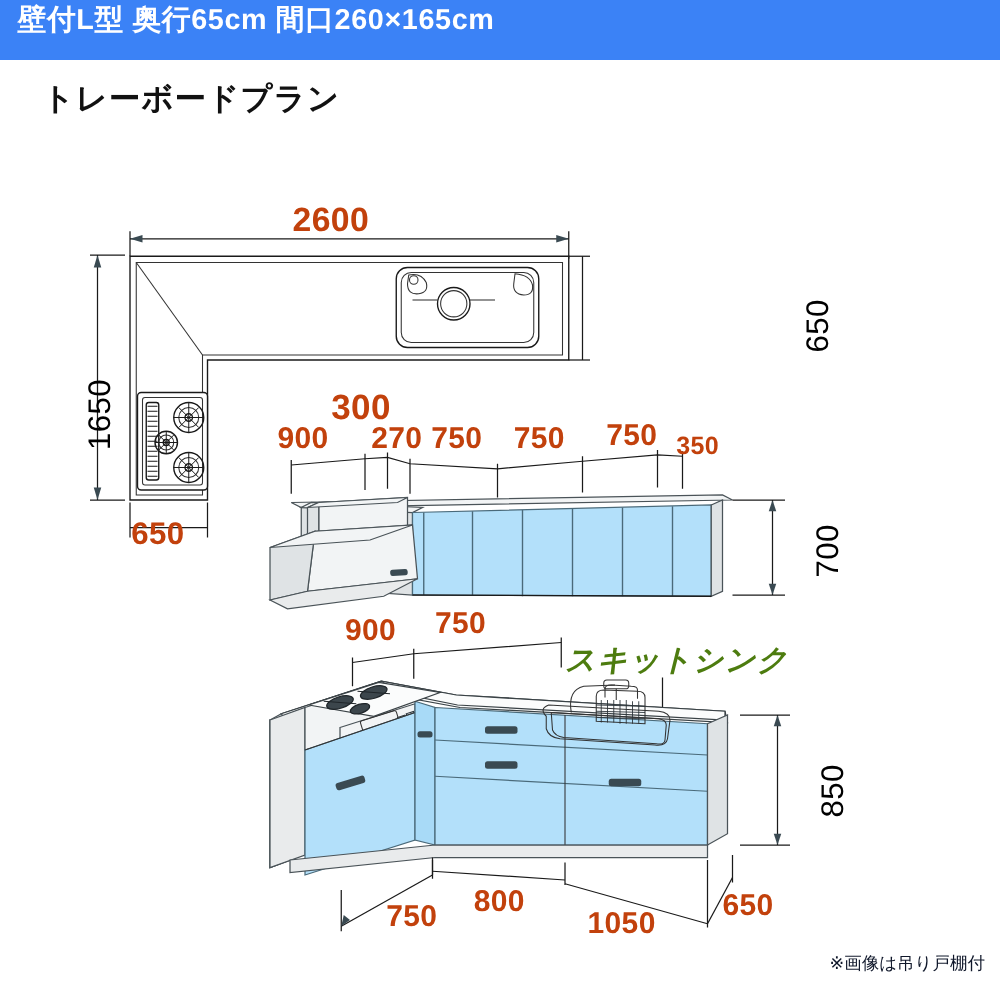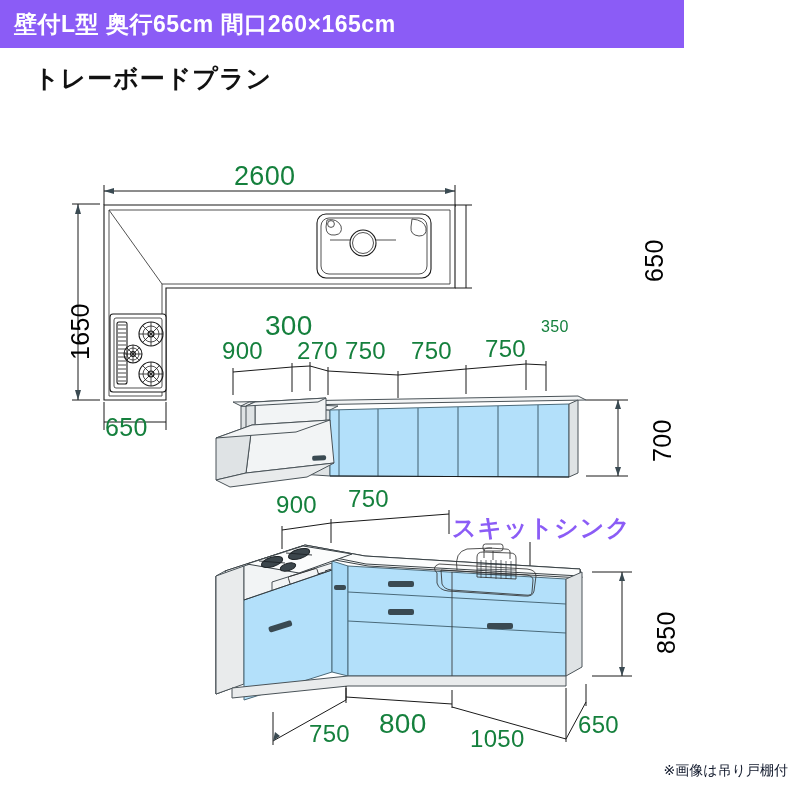--- a/index.html
+++ b/index.html
@@ -1,34 +1,34 @@
 <!DOCTYPE html>
 <html><head>
 <meta charset="utf-8">
 <style>
   html,body{margin:0;padding:0;background:#ffffff;}
   body{width:800px;height:800px;position:relative;overflow:hidden;
        font-family:"Liberation Sans","DejaVu Sans",sans-serif;color:#000;}
 
   
-  #header-bar{position:absolute;left:0;top:0;width:684px;height:48px;
-       background:#8b5cf6;display:flex;align-items:center;}
+  #header-bar{position:absolute;left:0;top:0;width:800px;height:48px;
+       background:#3b82f6;display:flex;align-items:flex-start;}
   #header-title{color:#ffffff;font-size:23px;font-weight:bold;
        letter-spacing:.5px;padding-left:14px;white-space:nowrap;}
 
   #plan-subtitle{position:absolute;left:14px;top:62px;font-size:25px;
        font-weight:bold;color:#111;letter-spacing:1px;white-space:nowrap;margin-left:20px;}
 
   
-  .dimtext{position:absolute;font-size:21px;font-weight:400;color:#15803d;
+  .dimtext{position:absolute;font-size:21px;font-weight:700;color:#c2410c;
        white-space:nowrap;letter-spacing:.3px;line-height:1;}
   .vtext{position:absolute;font-size:21px;color:#000;white-space:nowrap;
        transform-origin:0 0;transform:rotate(-90deg);letter-spacing:.3px;}
-  .label-jp{position:absolute;font-size:22px;font-weight:bold;color:#8b5cf6;
-       white-space:nowrap;letter-spacing:1px;}
+  .label-jp{position:absolute;font-size:22px;font-weight:bold;color:#4d7c0f;
+       white-space:nowrap;letter-spacing:1px;font-style:italic;}
 
   #footer-note{position:absolute;right:12px;top:762px;font-size:14px;
        color:#0f172a;white-space:nowrap;}
 
   svg{position:absolute;left:0;top:0;overflow:visible;}
   .ln{stroke:#1a1a1a;stroke-width:1.1;fill:none;}
   .ln-thin{stroke:#333;stroke-width:.85;fill:none;}
   .dimln{stroke:#1a1a1a;stroke-width:1;fill:none;}
   .lead{stroke:#1a1a1a;stroke-width:1;fill:none;}
   .fillw{fill:#ffffff;stroke:#1a1a1a;stroke-width:1.1;}
@@ -350,29 +350,29 @@
 <div class="vtext" style="left:66px;top:360px;font-size:25px;">1650</div>
 <div class="vtext" style="left:640px;top:282px;font-size:25px;">650</div>
 <div class="dimtext" style="left:105px;top:415px;font-size:25px;">650</div>
 
 <div class="dimtext" style="left:265px;top:312px;font-size:28px;">300</div>
 <div class="dimtext" style="left:222px;top:339px;font-size:24px;">900</div>
 <div class="dimtext" style="left:297px;top:339px;font-size:24px;">270</div>
 <div class="dimtext" style="left:345px;top:339px;font-size:24px;">750</div>
 <div class="dimtext" style="left:411px;top:339px;font-size:24px;">750</div>
 <div class="dimtext" style="left:485px;top:337px;font-size:24px;">750</div>
-<div class="dimtext" style="left:541px;top:319px;font-size:16px;text-align:center;">350</div>
+<div class="dimtext" style="left:541px;top:347px;font-size:20px;text-align:center;">350</div>
 
 <div class="vtext" style="left:648px;top:462px;font-size:25px;">700</div>
 
 <div class="dimtext" style="left:276px;top:493px;font-size:24px;">900</div>
 <div class="dimtext" style="left:348px;top:487px;font-size:24px;">750</div>
 
 <div class="label-jp" style="left:452px;top:512px;font-size:24px;">スキットシンク</div>
 
 <div class="vtext" style="left:652px;top:654px;font-size:25px;">850</div>
 
 <div class="dimtext" style="left:309px;top:722px;font-size:24px;">750</div>
-<div class="dimtext" style="left:379px;top:710px;font-size:28px;">800</div>
+<div class="dimtext" style="left:379px;top:710px;font-size:24px;">800</div>
 <div class="dimtext" style="left:470px;top:727px;font-size:24px;">1050</div>
 <div class="dimtext" style="left:578px;top:713px;font-size:24px;">650</div>
 
 <div id="footer-note">※画像は吊り戸棚付</div>
 
 </body></html>

